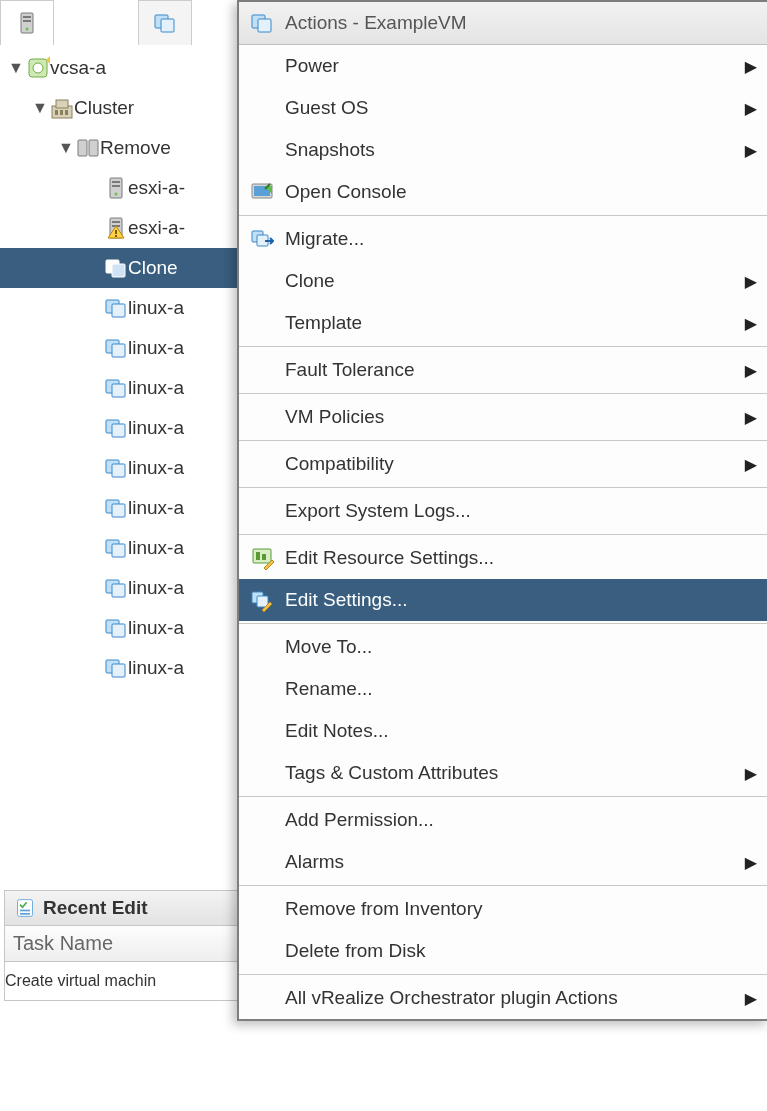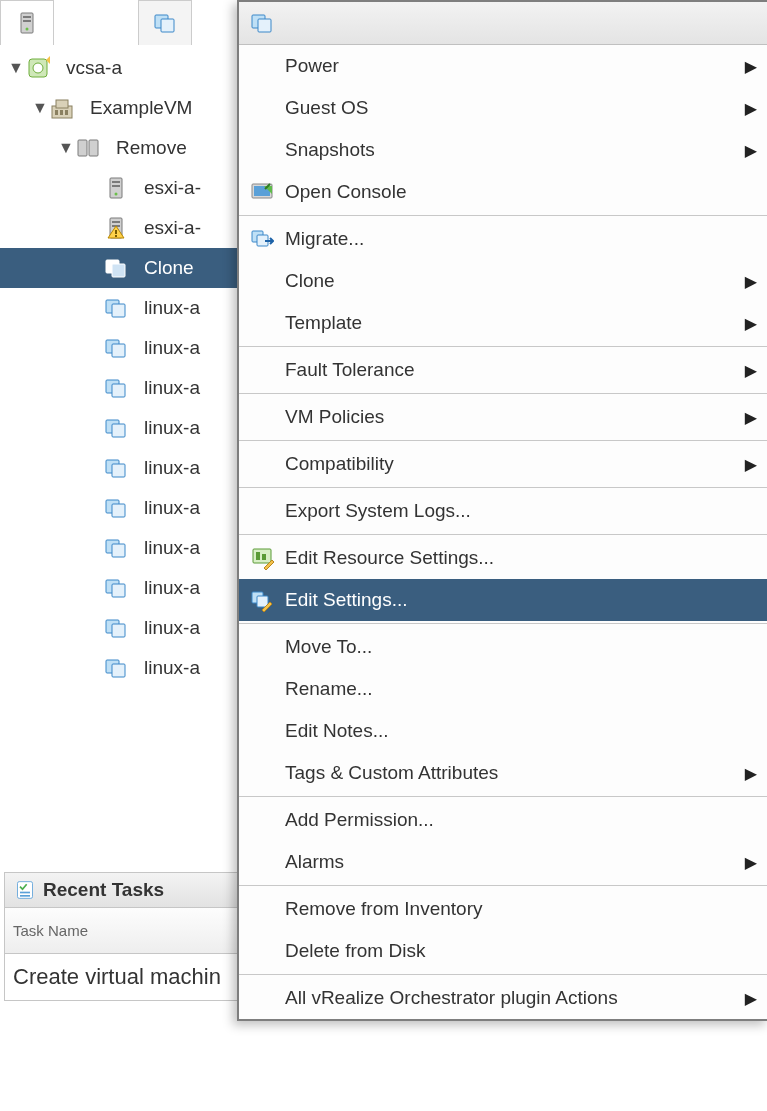--- a/index.html
+++ b/index.html
@@ -36,21 +36,21 @@
     color: #fff;
   }
   .tree-indent { display: inline-block; }
   .tree-toggle {
     width: 20px;
     text-align: center;
     font-size: 16px;
     color: #555;
     cursor: pointer;
   }
-  .tree-label { margin-left: 16px; }
+  .tree-label { margin-left: 0; }
   .tab-toolbar {
     position: absolute;
     left: 0;
     top: 0;
     height: 44px;
     width: 767px;
     display: flex;
     align-items: center;
   }
   .tab-btn {
@@ -78,28 +78,28 @@
     padding: 6px 10px;
     font-weight: bold;
     display: flex;
     align-items: center;
   }
   .recent-cols {
     background: linear-gradient(#fdfdfd,#eeeeee);
     border: 1px solid #c6c6c6;
     border-top: none;
     color: #666;
-    font-size: 15px;
-    padding: 14px 8px;
+    font-size: 20px;
+    padding: 6px 8px;
   }
   .recent-row {
     border: 1px solid #c6c6c6;
     border-top: none;
-    padding: 10px 8px;
-    font-size: 22px;
+    padding: 10px 0;
+    font-size: 16px;
   }
 
   
   .menu {
     position: absolute;
     left: 237px;
     top: 0;
     width: 530px;
     background: #fdfdfd;
     border: 2px solid #7e7e7e;
@@ -249,21 +249,21 @@
       </svg>
     <span class="tree-label">vcsa-a</span>
   </div>
 
   <div class="tree-row">
     <span class="tree-indent" style="width:30px"></span>
     <span class="tree-toggle">▼</span>
     <svg class="icon">
         <use href="#i-datacenter"></use>
       </svg>
-    <span class="tree-label">ExampleVM</span>
+    <span class="tree-label">Cluster</span>
   </div>
 
   <div class="tree-row">
     <span class="tree-indent" style="width:56px"></span>
     <span class="tree-toggle">▼</span>
     <svg class="icon">
         <use href="#i-cluster"></use>
       </svg>
     <span class="tree-label">Remove</span>
   </div>
@@ -362,37 +362,38 @@
         <span class="tree-label">linux-a</span>
       </div>
     </div>
 </div>
 
 <div class="recent-panel">
   <div class="recent-header">
     <svg class="icon" style="width:20px;height:20px;margin-right:8px">
         <use href="#i-tasks"></use>
       </svg>
-    <span>Recent Tasks</span>
+    <span>Recent Edit</span>
   </div>
   <div class="recent-cols">
     <span>Task Name</span>
   </div>
   <div class="recent-row">
     <span>Create virtual machin</span>
   </div>
 </div>
 
 <div class="menu">
   <div class="menu-title">
     <span class="menu-icon-cell">
       <svg class="icon">
           <use href="#i-vm"></use>
         </svg>
     </span>
+    <span>Actions - ExampleVM</span>
   </div>
   <div id="menu-body">
       <div class="menu-item">
         <span class="menu-icon-cell"></span>
         <span class="menu-text">Power</span>
         <span class="submenu-arrow">▶</span>
       </div>
       <div class="menu-item">
         <span class="menu-icon-cell"></span>
         <span class="menu-text">Guest OS</span>

